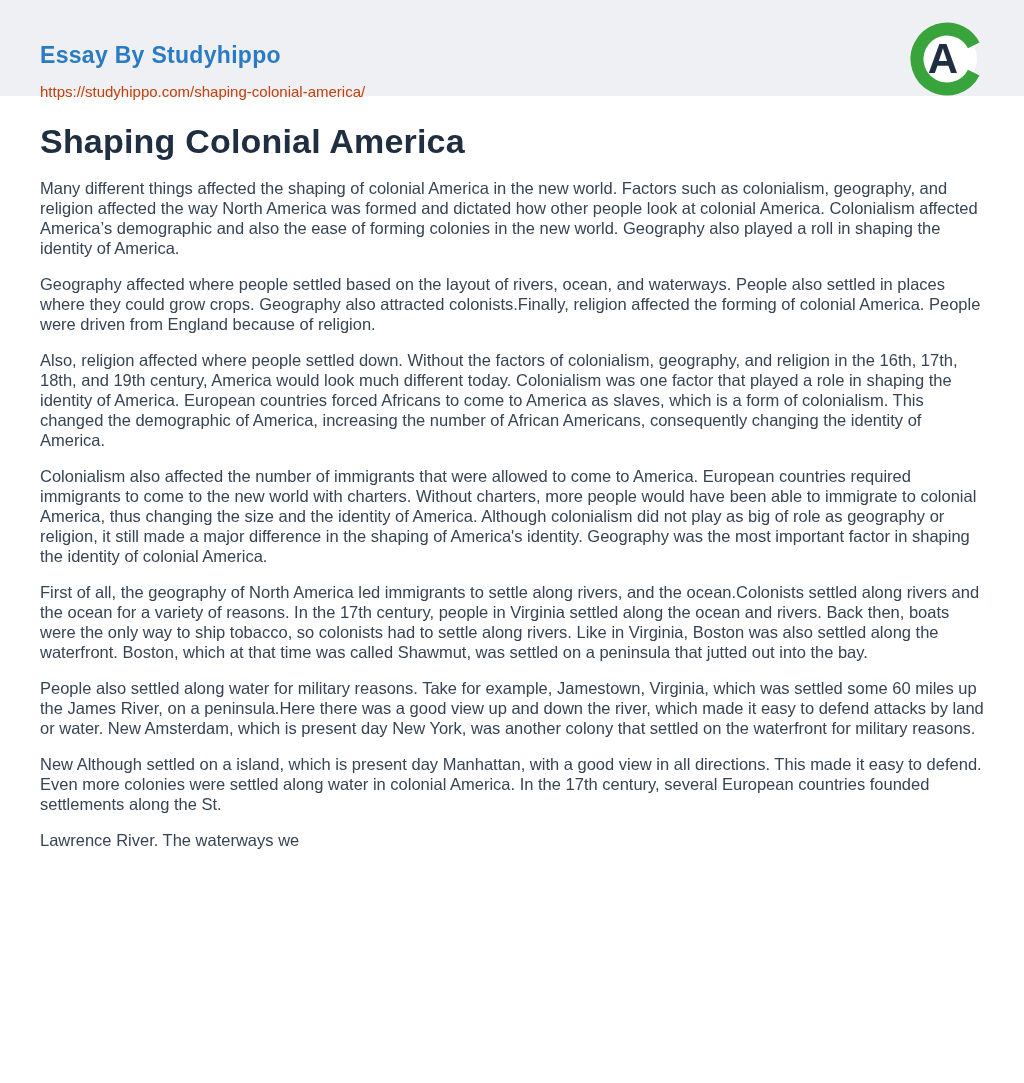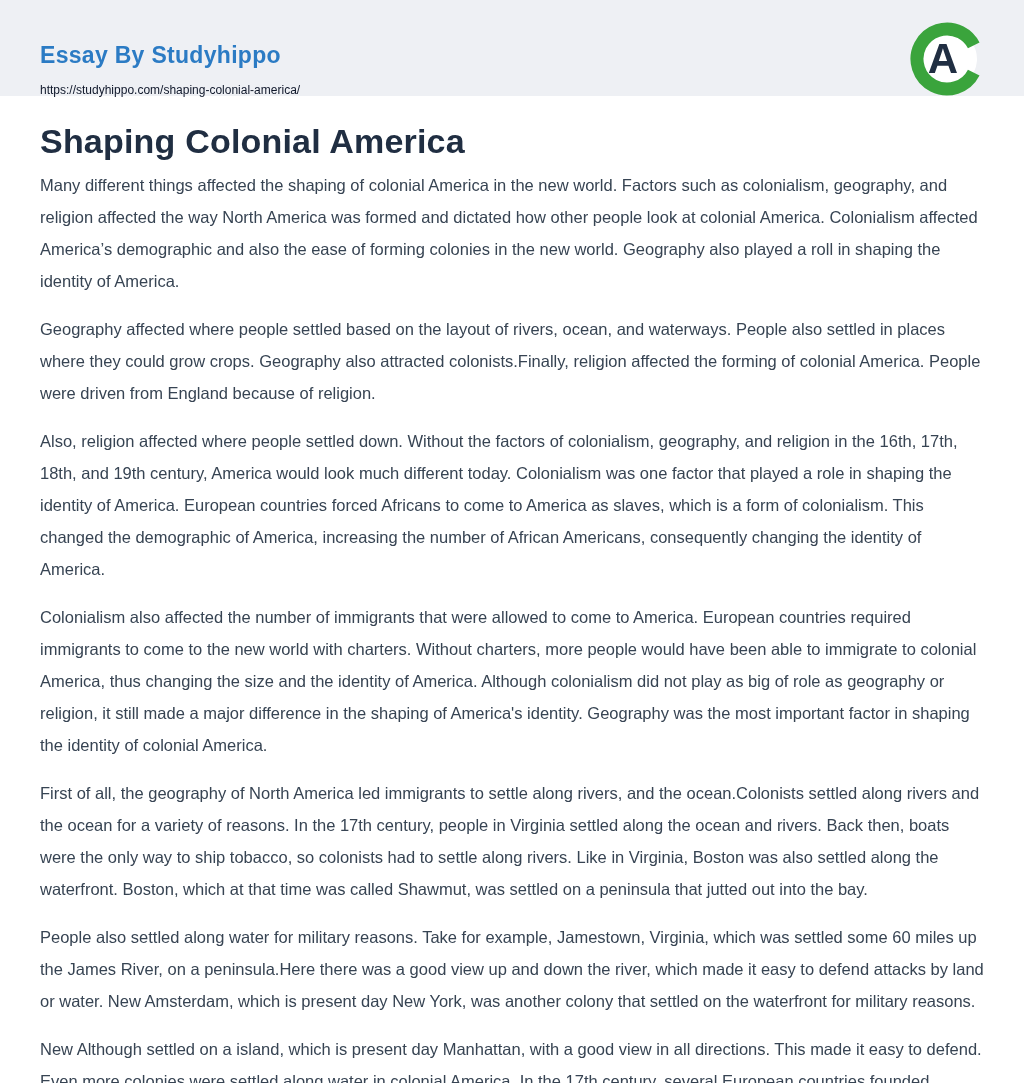--- a/index.html
+++ b/index.html
@@ -24,23 +24,23 @@
   .site-title {
     padding-top: 42px;
     font-size: 23px;
     font-weight: 700;
     letter-spacing: 0.3px;
     color: #2b7bc4;
   }
   .site-url {
     display: inline-block;
     margin-top: 14px;
-    font-size: 12px;
+    font-size: 15px;
     font-weight: 500;
-    color: #0f172a;
+    color: #c2410c;
     text-decoration: none;
   }
   .logo {
     position: absolute;
     top: 22px;
     right: 40px;
     width: 74px;
     height: 74px;
   }
   .logo svg { display: block; width: 74px; height: 74px; }
@@ -48,25 +48,25 @@
   
   .article {
     padding: 24px 40px 40px 40px;
   }
   .article-title {
     font-size: 34px;
     font-weight: 700;
     color: #202e42;
     letter-spacing: 0.2px;
     margin-top: 2px;
-    margin-bottom: 8px;
+    margin-bottom: 17px;
   }
   .para {
     font-size: 16.5px;
-    line-height: 32px;
+    line-height: 20px;
     color: #374453;
     margin-bottom: 16px;
   }
   .para:last-child { margin-bottom: 8px; }
 </style>
 </head>
 <body>
 
 <div class="page">
 

